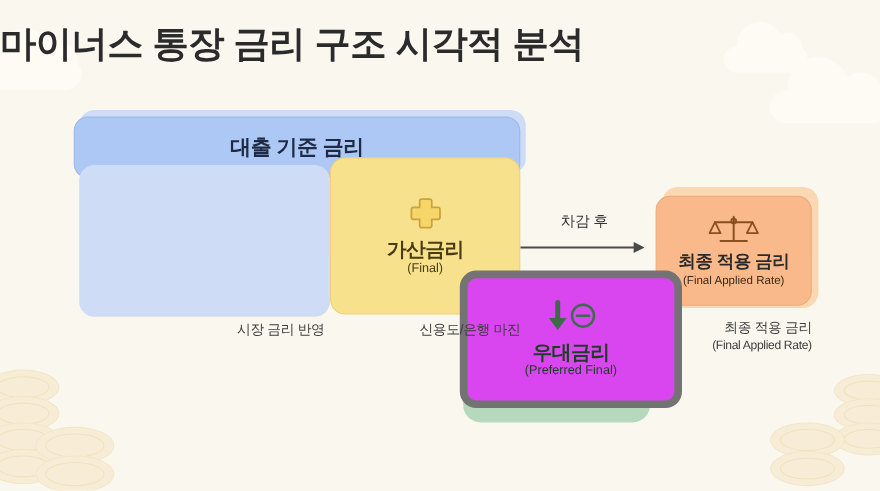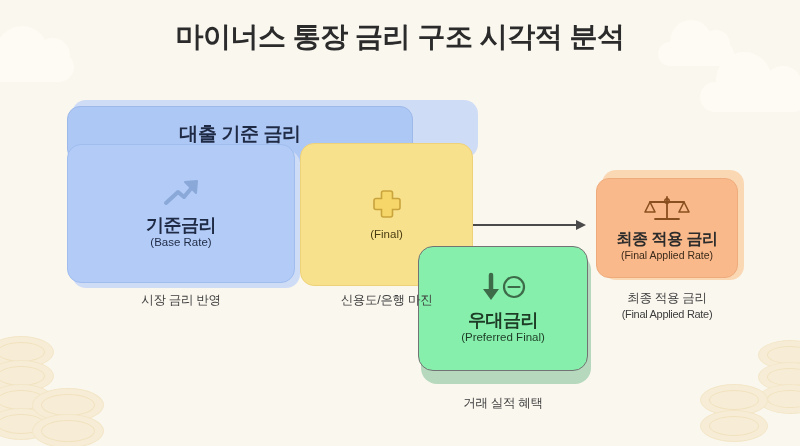--- a/index.html
+++ b/index.html
@@ -58,22 +58,21 @@
     inset: 5px 8px;
     border-radius: 50%;
     border: 1px solid #f1e2bf;
   }
 
   
   .title {
     position: absolute;
     left: 0; right: 0;
     top: 18px;
-    text-align: center;
-    font-size: 28px;
+    font-size: 33px;
     font-weight: bold;
     color: #2b2b2b;
     letter-spacing: -0.5px;
     z-index: 5;
   }
 
   
   .card {
     position: absolute;
     box-sizing: border-box;
@@ -84,21 +83,21 @@
   .banner-shadow {
     position: absolute;
     left: 72px; top: 100px;
     width: 406px; height: 58px;
     background: #cfdcf6;
     border-radius: 14px;
     z-index: 1;
   }
   .banner {
     left: 67px; top: 106px;
-    width: 346px; height: 56px;
+    width: 406px; height: 56px;
     background: #aec8f5;
     border: 1px solid #9cb9ea;
     border-radius: 13px;
     display: flex;
     align-items: center;
     justify-content: center;
     z-index: 2;
   }
   .banner-label {
     font-size: 19px;
@@ -139,23 +138,23 @@
   .pref-shadow {
     position: absolute;
     left: 421px; top: 254px;
     width: 170px; height: 130px;
     background: #b6d9bd;
     border-radius: 16px;
     z-index: 3;
   }
   .pref {
     left: 418px; top: 246px;
-    width: 170px; height: 125px;
-    background: #86efac;
-    border: 1px solid #737373;
+    width: 202px; height: 125px;
+    background: #d946ef;
+    border: 7px solid #737373;
     border-radius: 15px;
     z-index: 5;
   }
 
   
   .final-shadow {
     position: absolute;
     left: 602px; top: 170px;
     width: 142px; height: 110px;
     background: #fbd8b4;
@@ -197,21 +196,21 @@
   }
   .base .card-title, .base .card-sub { color: #1f2a44; }
   .spread .card-title, .spread .card-sub { color: #4a3c12; }
   .pref .card-title, .pref .card-sub { color: #1e3d26; }
   .final .card-title { color: #2b2b2b; font-size: 16px; }
   .final .card-sub { color: #3a2a1a; font-size: 10.5px; }
 
   
   .caption {
     position: absolute;
-    text-align: center;
+    text-align: right;
     font-size: 12.5px;
     color: #3d3d3d;
     letter-spacing: -0.3px;
     z-index: 5;
     line-height: 1.35;
   }
   .caption .en { font-size: 11px; display: block; }
   .cap-base   { left: 67px;  top: 292px; width: 228px; }
   .cap-spread { left: 300px; top: 292px; width: 173px; }
   .cap-pref   { left: 418px; top: 395px; width: 170px; }
@@ -289,55 +288,45 @@
     <span class="banner-label">대출 기준 금리</span>
   </div>
 
   <div class="card spread">
     <div class="card-inner">
       <span class="card-icon">
         <svg width="34" height="34" viewBox="0 0 34 34">
           <path d="M13.5 4 h7 a2 2 0 0 1 2 2 v5.5 h5.5 a2 2 0 0 1 2 2 v7 a2 2 0 0 1 -2 2 h-5.5 v5.5 a2 2 0 0 1 -2 2 h-7 a2 2 0 0 1 -2 -2 v-5.5 h-5.5 a2 2 0 0 1 -2 -2 v-7 a2 2 0 0 1 2 -2 h5.5 v-5.5 a2 2 0 0 1 2 -2 z" fill="#f6d668" stroke="#c9a43c" stroke-width="1.6"></path>
         </svg>
       </span>
+      <span class="card-title">가산금리</span>
       <span class="card-sub">(Final)</span>
     </div>
   </div>
 
   <div class="base-shadow"></div>
-  <div class="card base">
-    <div class="card-inner">
-      <span class="card-icon">
-        <svg width="40" height="32" viewBox="0 0 40 32">
-          <path d="M5 26 L17 15 L23 20 L33 8" fill="none" stroke="#8aa8d8" stroke-width="4" stroke-linecap="round" stroke-linejoin="round"></path>
-          <path d="M24 5 L36 4 L35 16 Z" fill="#8aa8d8" stroke="#8aa8d8" stroke-width="2" stroke-linejoin="round"></path>
-        </svg>
-      </span>
-      <span class="card-title">기준금리</span>
-      <span class="card-sub">(Base Rate)</span>
-    </div>
-  </div>
 
   <div class="pref-shadow"></div>
   <div class="card pref">
     <div class="card-inner">
       <span class="card-icon">
         <svg width="50" height="32" viewBox="0 0 50 32">
           <path d="M13 3 v16" stroke="#3d6b49" stroke-width="4.5" stroke-linecap="round" fill="none"></path>
           <path d="M5 17 L13 28 L21 17 Z" fill="#3d6b49"></path>
           <circle cx="36" cy="15" r="10" fill="none" stroke="#3d6b49" stroke-width="2.2"></circle>
           <path d="M30.5 15 h11" stroke="#3d6b49" stroke-width="2.2" stroke-linecap="round"></path>
         </svg>
       </span>
       <span class="card-title">우대금리</span>
       <span class="card-sub">(Preferred Final)</span>
     </div>
   </div>
 
   <div class="arrow-wrap">
+    <div class="arrow-label">차감 후</div>
     <svg class="arrow-line" viewBox="0 0 118 12">
       <path d="M0 6 H104" stroke="#4a4a4a" stroke-width="2" fill="none"></path>
       <path d="M103 1 L113 6 L103 11 Z" fill="#4a4a4a"></path>
     </svg>
   </div>
 
   <div class="final-shadow"></div>
   <div class="card final">
     <div class="card-inner">
       <span class="card-icon">
@@ -349,19 +338,18 @@
           <path d="M40 8 L35 18 h10 Z" fill="none" stroke="#8a4f1e" stroke-width="1.6" stroke-linejoin="round"></path>
         </svg>
       </span>
       <span class="card-title">최종 적용 금리</span>
       <span class="card-sub">(Final Applied Rate)</span>
     </div>
   </div>
 
   <div class="caption cap-base">시장 금리 반영</div>
   <div class="caption cap-spread">신용도/은행 마진</div>
-  <div class="caption cap-pref">거래 실적 혜택</div>
   <div class="caption cap-final">
     <span>최종 적용 금리</span>
     <span class="en">(Final Applied Rate)</span>
   </div>
 
 </div>
 
 </body></html>

